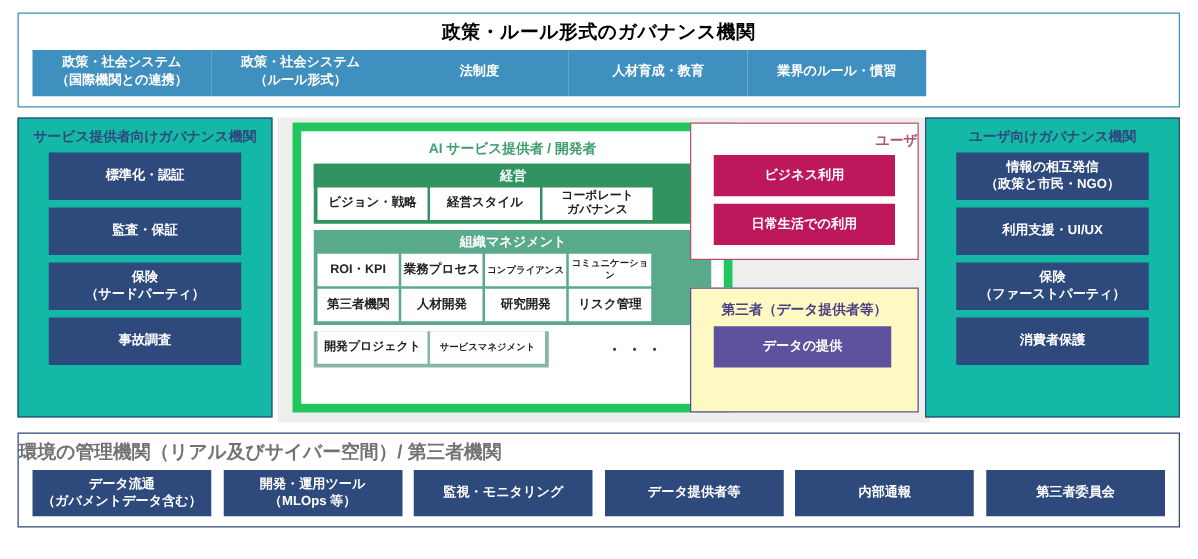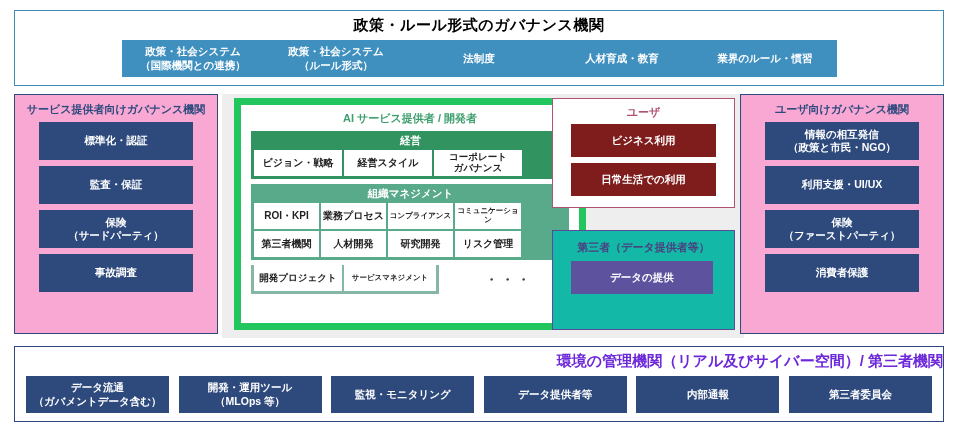--- a/index.html
+++ b/index.html
@@ -21,37 +21,37 @@
   
   .top-panel{
     position:absolute; left:14px; top:10px; width:930px; height:76px;
     border:1px solid #3f8cb5; background:#ffffff;
   }
   .top-title{
     text-align:center; color:#000000; font-weight:bold; font-size:15px;
     padding-top:5px; letter-spacing:.5px;
   }
   .top-row{
-    display:flex; justify-content:center; padding:5px 11px 0 11px;
+    display:flex; justify-content:flex-start; padding:5px 11px 0 11px;font-family:Liberation Mono, monospace;
   }
   .top-box{
     width:143px; height:37px; background:#3f90bf; font-size:10.5px;
   }
 
   
   .mid{ position:absolute; left:0px; top:94px; width:958px; height:244px; }
   .grayband{
     position:absolute; left:222px; top:0px; width:522px; height:244px;
     background:#eeeeee;
   }
 
   
   .side-panel{
     position:absolute; top:0px; width:204px; height:240px;
-    background:#f9a8d4; border:1px solid #2e4a7d;
+    background:#14b8a6; border:1px solid #2e4a7d;
   }
   .side-left{ left:14px; }
   .side-right{ left:740px; }
   .side-title{
     text-align:center; font-size:11px; font-weight:bold; color:#2e4a7d;
     padding-top:7px;
   }
   .side-list{ padding:5px 24px 0 24px; display:flex; flex-direction:column; gap:6px; }
   .side-box{
     height:38px; background:#2e4a7d; font-size:10.5px;
@@ -86,45 +86,45 @@
     flex:1; text-align:center; color:#444; font-size:13px;
     font-weight:bold; letter-spacing:3px; padding-left:10px;
   }
 
   
   .user-panel{
     position:absolute; left:552px; top:4px; width:183px; height:110px;
     background:#ffffff; border:1px solid #b05273;
   }
   .user-title{
-    text-align:center; font-size:11px; font-weight:bold; color:#b05273;
+    text-align:right; font-size:11px; font-weight:bold; color:#b05273;
     padding-top:6px;
   }
   .user-list{ padding:4px 18px 0 18px; display:flex; flex-direction:column; gap:6px; }
-  .user-box{ height:33px; background:#7f1d1d; font-size:10.5px; }
+  .user-box{ height:33px; background:#be185d; font-size:10.5px; }
 
   
   .third-panel{
     position:absolute; left:552px; top:136px; width:183px; height:100px;
-    background:#14b8a6; border:1px solid #574d9a;
+    background:#fef9c3; border:1px solid #574d9a;
   }
   .third-title{
     text-align:center; font-size:11px; font-weight:bold; color:#4a4180;
     padding-top:9px;
   }
   .third-list{ padding:6px 21px 0 18px; }
   .third-box{ height:33px; background:#5c529e; font-size:10.5px; }
 
   
   .bottom-panel{
     position:absolute; left:14px; top:346px; width:930px; height:76px;
     border:1px solid #2e4a7d; background:#ffffff;
   }
   .bottom-title{
-    text-align:right; color:#6d28d9; font-weight:bold; font-size:15px;
+    text-align:left; color:#737373; font-weight:bold; font-size:15px;
     padding-top:5px;
   }
   .bottom-row{ display:flex; justify-content:space-between; padding:5px 11px 0 11px; }
   .bottom-box{ width:143px; height:37px; background:#2e4a7d; font-size:10.5px; }
 </style>
 </head>
 <body>
 
 <div class="page">
 

